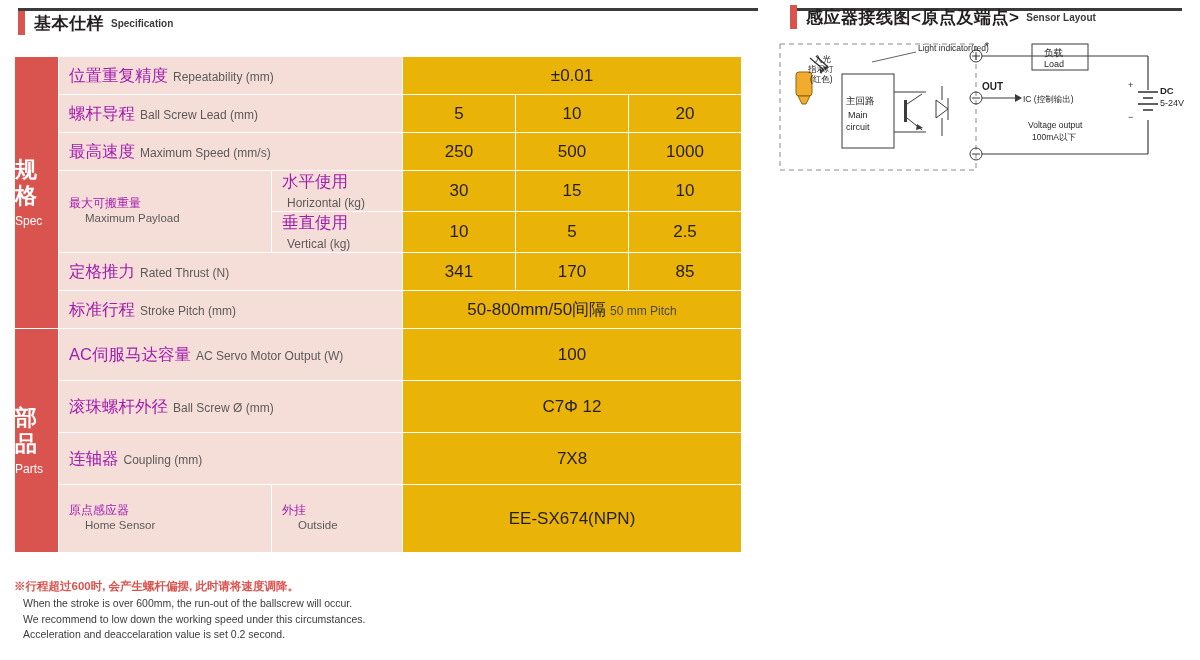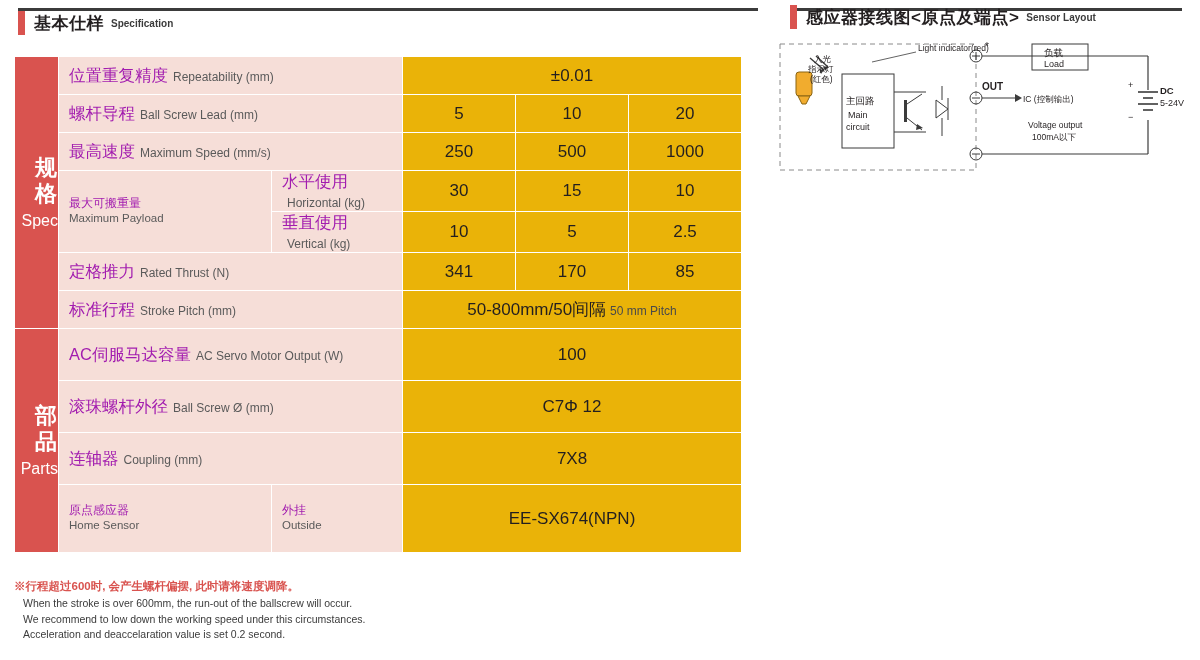--- a/index.html
+++ b/index.html
@@ -60,52 +60,52 @@
     table-layout: fixed;
   }
   table.spec td {
     border: 1px solid #ffffff;
     padding: 0 10px;
     vertical-align: middle;
   }
   .sidecell {
     background: #d9534f;
     color: #ffffff;
-    text-align: right;
+    text-align: left;
     width: 44px;
     padding: 0 !important;
   }
   .sidecell .sc-cn {
     font-size: 22px;
     font-weight: bold;
     line-height: 1.18;
     letter-spacing: 1px;
   }
   .sidecell .sc-en {
-    font-size: 16px;
+    font-size: 12px;
     margin-top: 5px;
     font-weight: normal;
   }
   .labelcell {
     background: #f6ded8;
     height: 38px;
   }
   .labelcell .lc-cn {
     font-size: 16.5px;
     color: #a21caf;
     display: inline;
   }
   .labelcell .lc-en {
     font-size: 12px;
     color: #5a5a5a;
     margin-left: 5px;
     display: inline;
   }
   .labelcell.stacked .lc-cn { display: block; font-size: 12px; line-height: 1.15; }
-  .labelcell.stacked .lc-en { display: block; margin-left: 0; font-size: 11.5px; line-height: 1.3; }
+  .labelcell.stacked .lc-en { display: block; margin-left: 16px; font-size: 11.5px; line-height: 1.3; }
   .valcell {
     background: #eab308;
     text-align: center;
     font-size: 17px;
     color: #231f20;
   }
   .valcell .small {
     font-size: 12px;
     color: #4a4a4a;
     margin-left: 4px;

